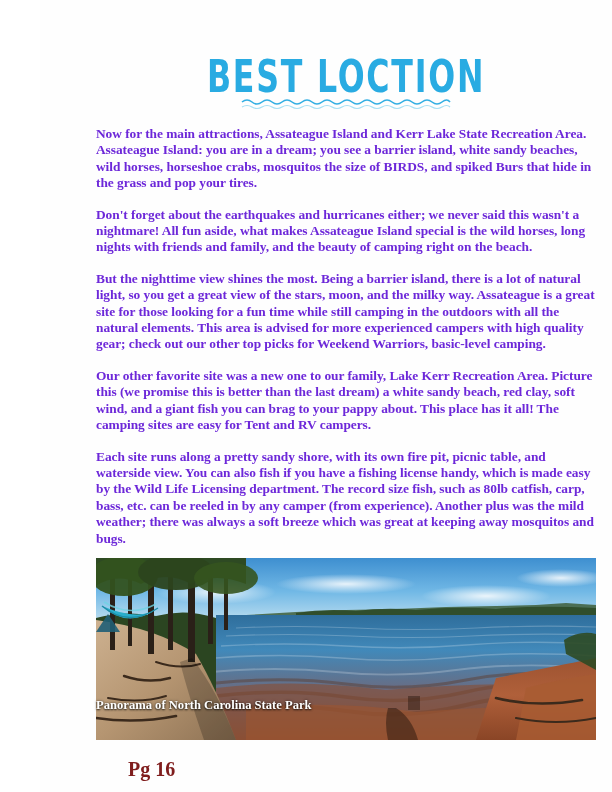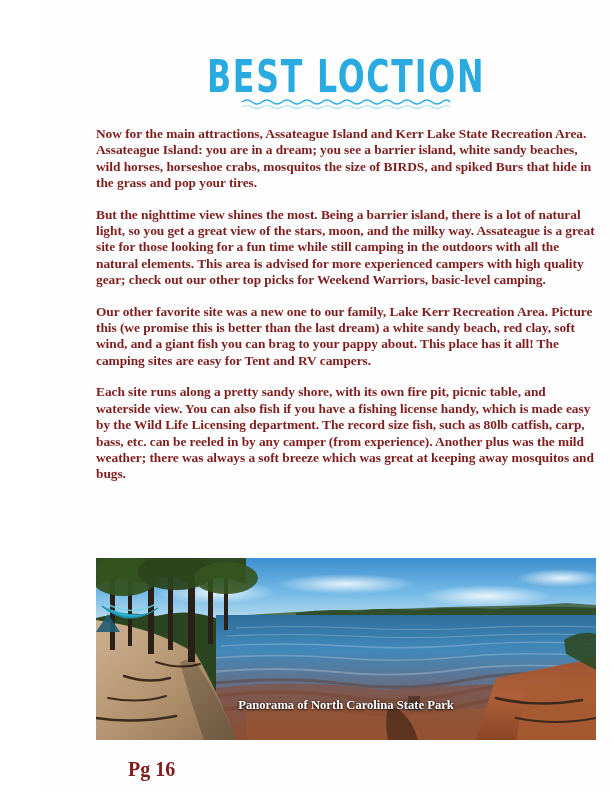--- a/index.html
+++ b/index.html
@@ -52,21 +52,21 @@
   .body-copy {
     position: absolute;
     top: 126px;
     left: 56px;
     width: 500px;
   }
   .para {
     font-family: "Liberation Serif", serif;
     font-size: 13.4px;
     line-height: 16.4px;
-    color: #7f1d1d;
+    color: #6d28d9;
     margin: 0 0 15px 0;
     text-align: left;
     font-weight: 600;
     letter-spacing: -0.05px;
   }
   .para:last-child { margin-bottom: 0; }
 
   
   .photo-frame {
     position: absolute;
@@ -76,21 +76,20 @@
     height: 182px;
     overflow: hidden;
   }
   .photo-svg { display: block; width: 500px; height: 182px; }
 
   .photo-caption {
     position: absolute;
     left: 56px;
     top: 698px;
     width: 500px;
-    text-align: center;
     pointer-events: none;
   }
   .caption-line {
     font-family: "Liberation Serif", serif;
     font-weight: bold;
     font-size: 12.6px;
     line-height: 15px;
     color: #ffffff;
     text-shadow: 0 1px 2px rgba(0,0,0,0.75), 0 0 3px rgba(0,0,0,0.55);
     margin: 0;
@@ -137,20 +136,21 @@
   <div class="title-block">
     <div class="title-text">BEST LOCTION</div>
     <svg class="title-underline-svg" width="220" height="14" viewBox="0 0 220 14">
       <path d="M6 5 Q11 1 16 5 T26 5 T36 5 T46 5 T56 5 T66 5 T76 5 T86 5 T96 5 T106 5 T116 5 T126 5 T136 5 T146 5 T156 5 T166 5 T176 5 T186 5 T196 5 T206 5 T214 5" fill="none" stroke="#29ABE2" stroke-width="1.6" opacity="0.95"></path>
       <path d="M6 10 Q11 7 16 10 T26 10 T36 10 T46 10 T56 10 T66 10 T76 10 T86 10 T96 10 T106 10 T116 10 T126 10 T136 10 T146 10 T156 10 T166 10 T176 10 T186 10 T196 10 T206 10 T214 10" fill="none" stroke="#7FD2EE" stroke-width="1.2" opacity="0.7"></path>
     </svg>
   </div>
 
   <div class="body-copy">
     <p class="para">Now for the main attractions, Assateague Island and Kerr Lake State Recreation Area. Assateague Island: you are in a dream; you see a barrier island, white sandy beaches, wild horses, horseshoe crabs, mosquitos the size of BIRDS, and spiked Burs that hide in the grass and pop your tires.</p>
+    <p class="para">Don't forget about the earthquakes and hurricanes either; we never said this wasn't a nightmare! All fun aside, what makes Assateague Island special is the wild horses, long nights with friends and family, and the beauty of camping right on the beach.</p>
     <p class="para">But the nighttime view shines the most. Being a barrier island, there is a lot of natural light, so you get a great view of the stars, moon, and the milky way. Assateague is a great site for those looking for a fun time while still camping in the outdoors with all the natural elements. This area is advised for more experienced campers with high quality gear; check out our other top picks for Weekend Warriors, basic-level camping.</p>
     <p class="para">Our other favorite site was a new one to our family, Lake Kerr Recreation Area. Picture this (we promise this is better than the last dream) a white sandy beach, red clay, soft wind, and a giant fish you can brag to your pappy about. This place has it all! The camping sites are easy for Tent and RV campers.</p>
     <p class="para">Each site runs along a pretty sandy shore, with its own fire pit, picnic table, and waterside view. You can also fish if you have a fishing license handy, which is made easy by the Wild Life Licensing department. The record size fish, such as 80lb catfish, carp, bass, etc. can be reeled in by any camper (from experience). Another plus was the mild weather; there was always a soft breeze which was great at keeping away mosquitos and bugs.</p>
   </div>
 
   <div class="photo-frame">
     <svg class="photo-svg" viewBox="0 0 500 182" preserveAspectRatio="none">
       <defs>
         <linearGradient id="skyGrad" x1="0" y1="0" x2="0" y2="1">
           <stop offset="0%" stop-color="#3E8FD0"></stop>

